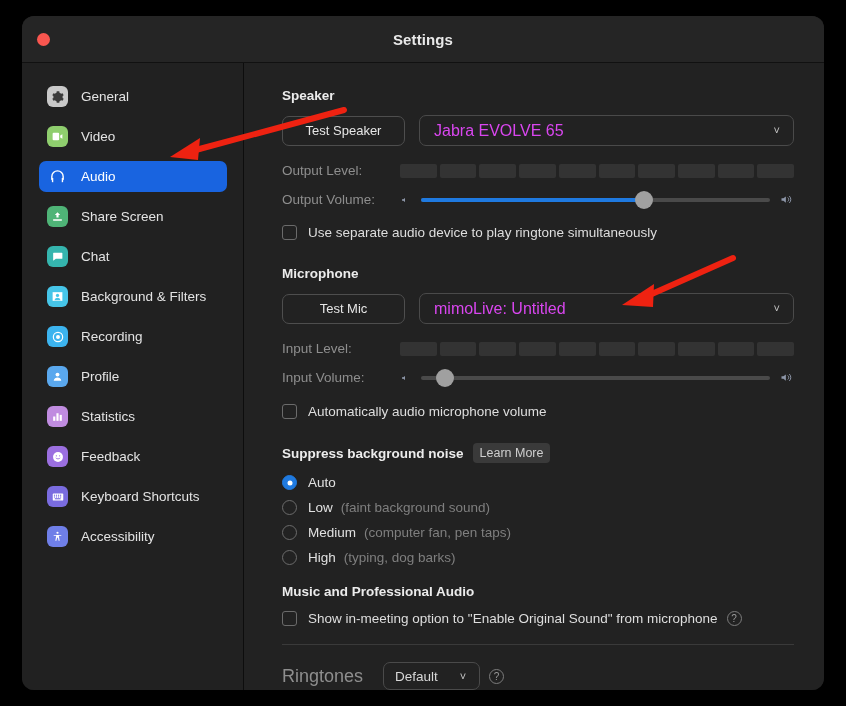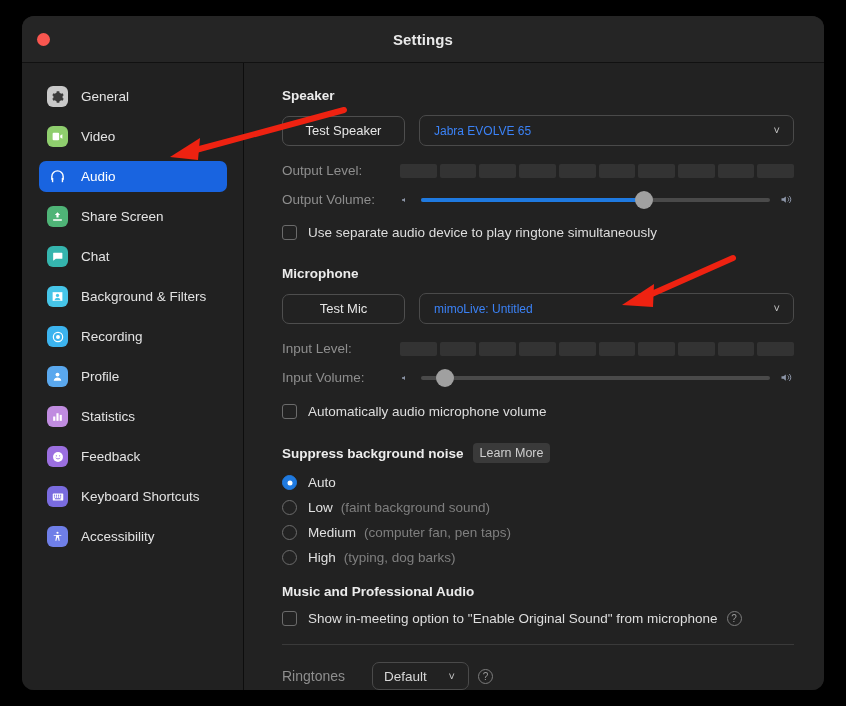--- a/index.html
+++ b/index.html
@@ -116,22 +116,22 @@
     height: 31px;
     margin-left: 14px;
     border: 1px solid #4a4a4a;
     border-radius: 7px;
     display: flex;
     align-items: center;
     padding: 0 14px;
     cursor: pointer;
   }
   .dropdown .dd-val {
-    color: #3b82f6;
-    font-size: 12px;
+    color: #d946ef;
+    font-size: 16px;
   }
   .chev {
     position: absolute;
     right: 13px;
     color: #c6c6c6;
     font-size: 11px;
     line-height: 1;
   }
 
   .lbl {
@@ -224,21 +224,21 @@
     font-size: 10px;
     display: inline-flex;
     align-items: center;
     justify-content: center;
     margin-left: 9px;
     cursor: pointer;
   }
   .divider { height: 1px; background: #3a3a3a; margin: 18px 0 0 0; }
 
   .ring-row { display: flex; align-items: center; margin-top: 17px; }
-  .ring-lbl { color: #8e8e8e; font-size: 14px; margin-right: 27px; }
+  .ring-lbl { color: #8e8e8e; font-size: 18px; margin-right: 20px; }
   .ring-dd {
     position: relative;
     width: 97px; height: 28px;
     border: 1px solid #4a4a4a;
     border-radius: 7px;
     display: flex;
     align-items: center;
     padding: 0 11px;
     cursor: pointer;
   }

